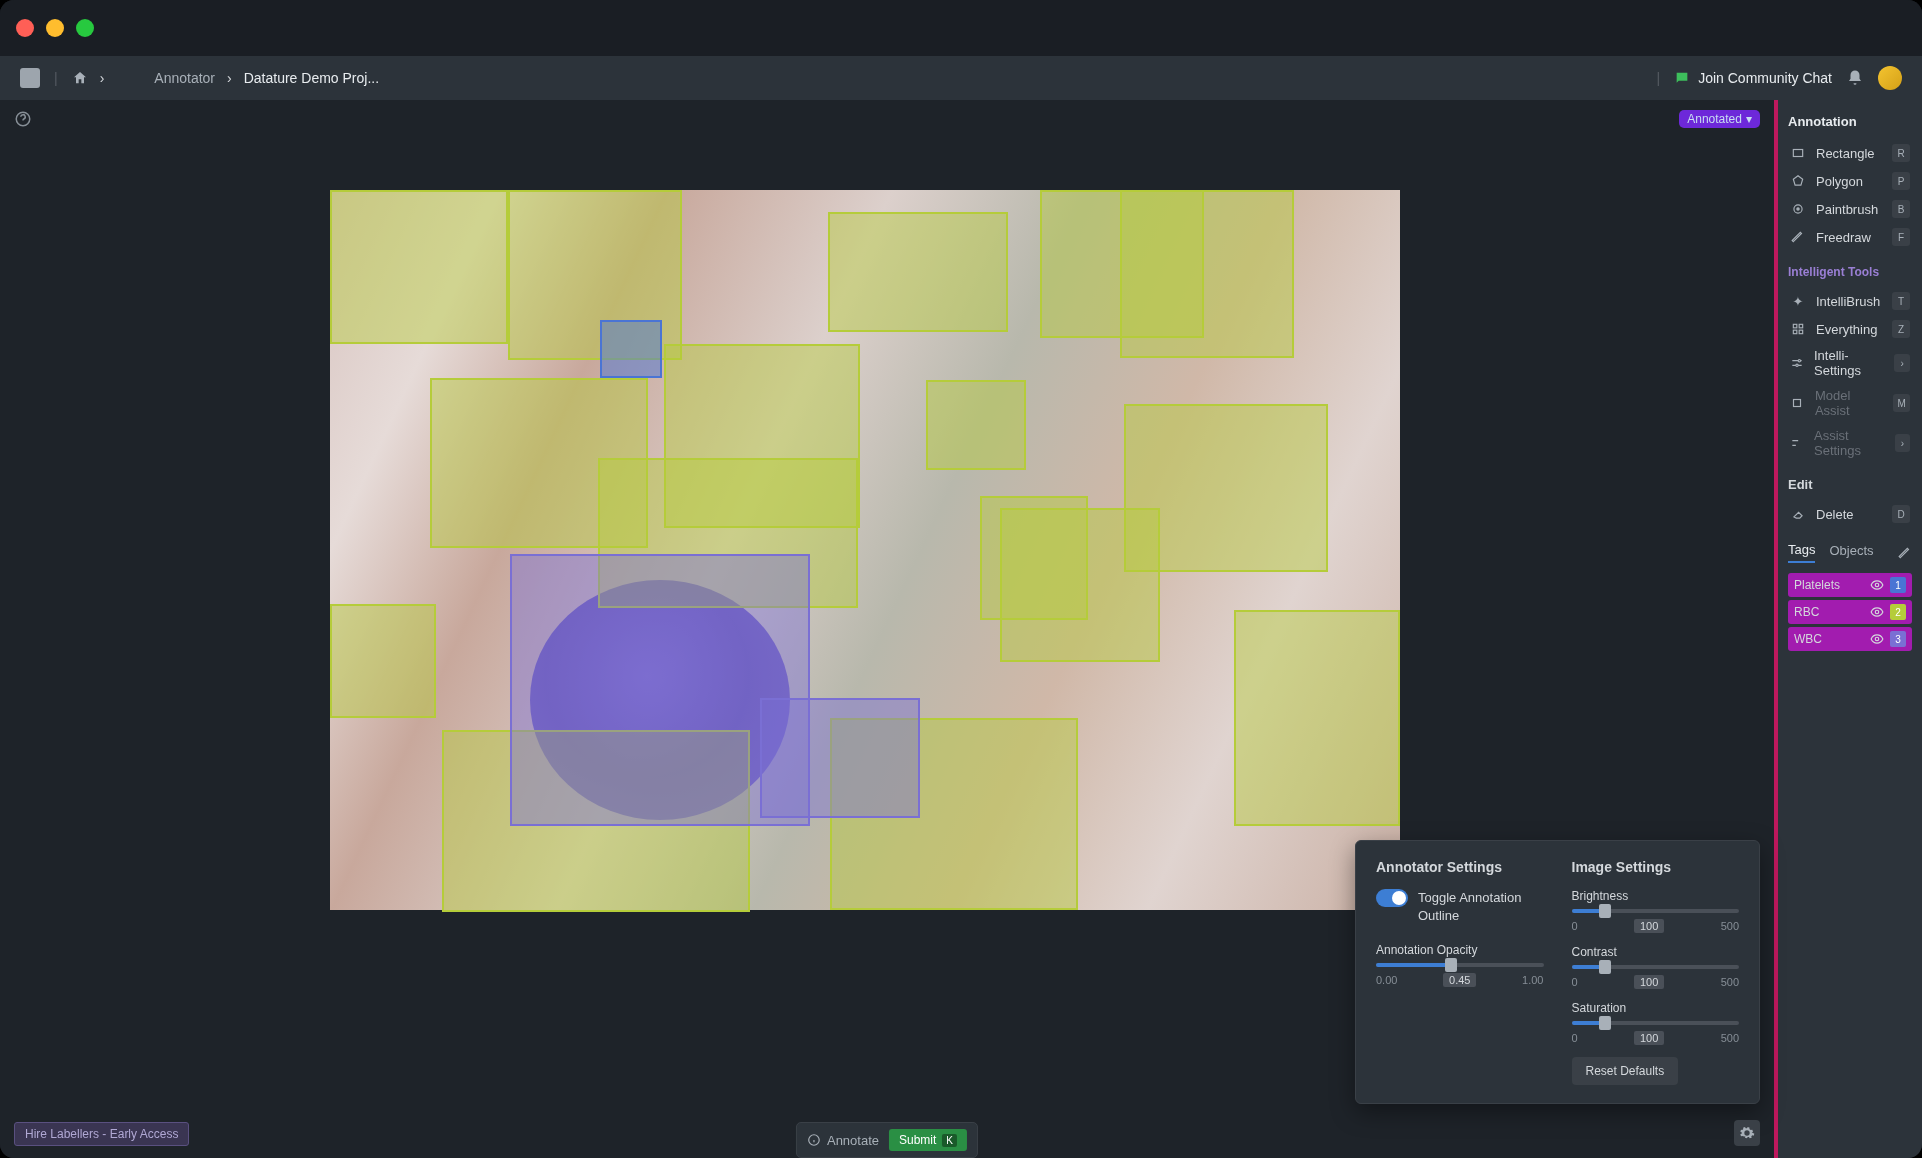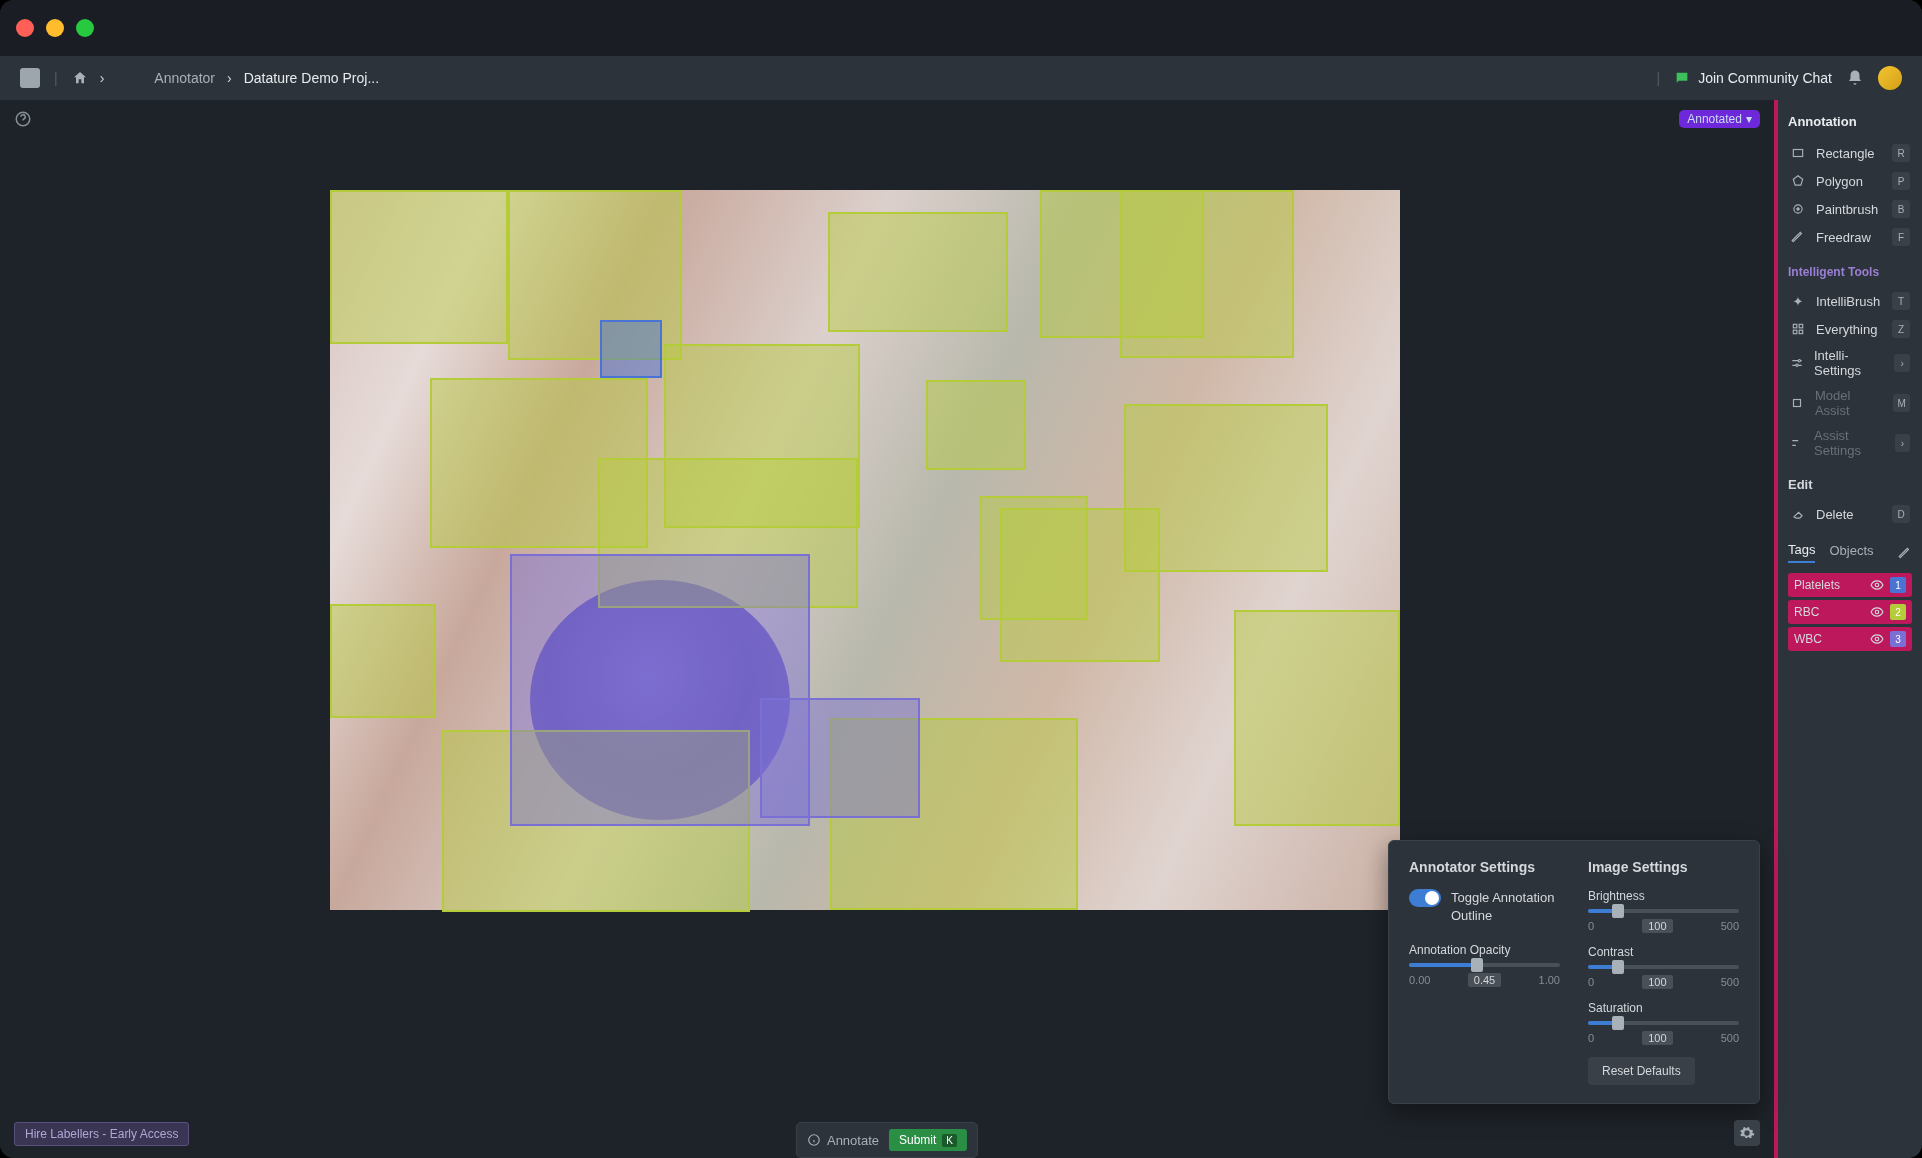--- a/index.html
+++ b/index.html
@@ -28,21 +28,21 @@
 .help-icon { position: absolute; top: 10px; left: 14px; width: 18px; height: 18px; color: #868e96; cursor: pointer; }
 .status-pill { position: absolute; top: 10px; right: 14px; background: #6d28d9; color: #c8ddf2; font-size: 12px; padding: 2px 8px; border-radius: 5px; display: flex; align-items: center; gap: 4px; cursor: pointer; }
 
 .image-stage { position: absolute; top: 90px; left: 330px; width: 1070px; height: 720px; background: linear-gradient(115deg, #d8c4c0 0%, #e6dbd8 12%, #c8a89c 24%, #dcd0cc 40%, #b8b8ac 54%, #d0b8a8 68%, #e0d4d0 82%, #cab0a4 100%); }
 .ann { position: absolute; border: 2px solid; background-color: rgba(0,0,0,0); }
 .ann.rbc { border-color: #b5cc3a; background: rgba(181,204,58,0.45); }
 .ann.wbc { border-color: #7a6fd4; background: rgba(122,111,212,0.45); }
 .ann.plt { border-color: #4a74d4; background: rgba(74,116,212,0.5); }
 .purple-cell { position: absolute; border-radius: 50%; background: radial-gradient(circle at 45% 40%, #6e5bcc 0%, #5a47b5 50%, #7060c5 100%); opacity: 0.85; }
 
-.settings-popup { position: absolute; right: 14px; bottom: 54px; width: 372px; background: #2c333a; border: 1px solid #3a4047; border-radius: 6px; padding: 18px 20px; color: #d4d8dc; display: flex; gap: 28px; box-shadow: 0 8px 24px rgba(0,0,0,0.4); }
+.settings-popup { position: absolute; right: 14px; bottom: 54px; width: 405px; background: #2c333a; border: 1px solid #3a4047; border-radius: 6px; padding: 18px 20px; color: #d4d8dc; display: flex; gap: 28px; box-shadow: 0 8px 24px rgba(0,0,0,0.4); }
 .settings-popup h4 { font-size: 14px; font-weight: 600; margin-bottom: 14px; }
 .settings-col { flex: 1; }
 .toggle-row { display: flex; align-items: flex-start; gap: 10px; margin-bottom: 18px; }
 .toggle { width: 32px; height: 18px; background: #3d7ed4; border-radius: 9px; position: relative; cursor: pointer; flex-shrink: 0; }
 .toggle::after { content: ''; position: absolute; right: 2px; top: 2px; width: 14px; height: 14px; background: #fff; border-radius: 50%; }
 .slider-grp { margin-bottom: 12px; }
 .slider-grp label { font-size: 12px; display: block; margin-bottom: 6px; }
 .slider-track { height: 4px; background: #4a5058; border-radius: 2px; position: relative; margin-bottom: 6px; }
 .slider-fill { position: absolute; height: 100%; background: #3d7ed4; border-radius: 2px; }
 .slider-thumb { position: absolute; width: 12px; height: 14px; background: #a8b0b8; top: -5px; transform: translateX(-50%); border-radius: 2px; cursor: grab; }
@@ -63,21 +63,21 @@
 .tool-row { display: flex; align-items: center; gap: 10px; padding: 5px 2px; cursor: pointer; font-size: 13px; }
 .tool-row .ti { width: 16px; height: 16px; display: inline-flex; align-items: center; justify-content: center; color: #a8b0b8; }
 .tool-row .kbd { margin-left: auto; background: #3a4047; width: 18px; height: 18px; border-radius: 3px; font-size: 10px; display: flex; align-items: center; justify-content: center; color: #a8b0b8; }
 .tool-row.disabled { color: #6a7078; }
 .intelligent-h { color: #9a7fd4; font-size: 12px; font-weight: 600; margin: 14px 0 8px; }
 .edit-h { font-size: 13px; font-weight: 600; margin: 14px 0 8px; }
 .tab-row { display: flex; gap: 14px; margin: 14px 0 10px; font-size: 13px; align-items: center; }
 .tab-row .tab { cursor: pointer; color: #a8b0b8; padding-bottom: 4px; }
 .tab-row .tab.active { color: #e8ecef; border-bottom: 2px solid #3d7ed4; }
 .tab-row .pen { margin-left: auto; cursor: pointer; color: #a8b0b8; }
-.tag-row { display: flex; align-items: center; padding: 4px 6px; background: #be185d; margin-bottom: 3px; border-radius: 3px; font-size: 12px; cursor: pointer; }
+.tag-row { display: flex; align-items: center; padding: 4px 6px; background: #a21caf; margin-bottom: 3px; border-radius: 3px; font-size: 12px; cursor: pointer; }
 .tag-row .eye { margin-left: auto; margin-right: 6px; cursor: pointer; }
 .tag-row .num { width: 16px; height: 16px; border-radius: 2px; display: flex; align-items: center; justify-content: center; font-size: 10px; color: #fff; }
 svg { display: block; }
 </style>
 </head>
 <body>
 
 <div class="window">
   <div class="titlebar">
     <div class="traffic">

